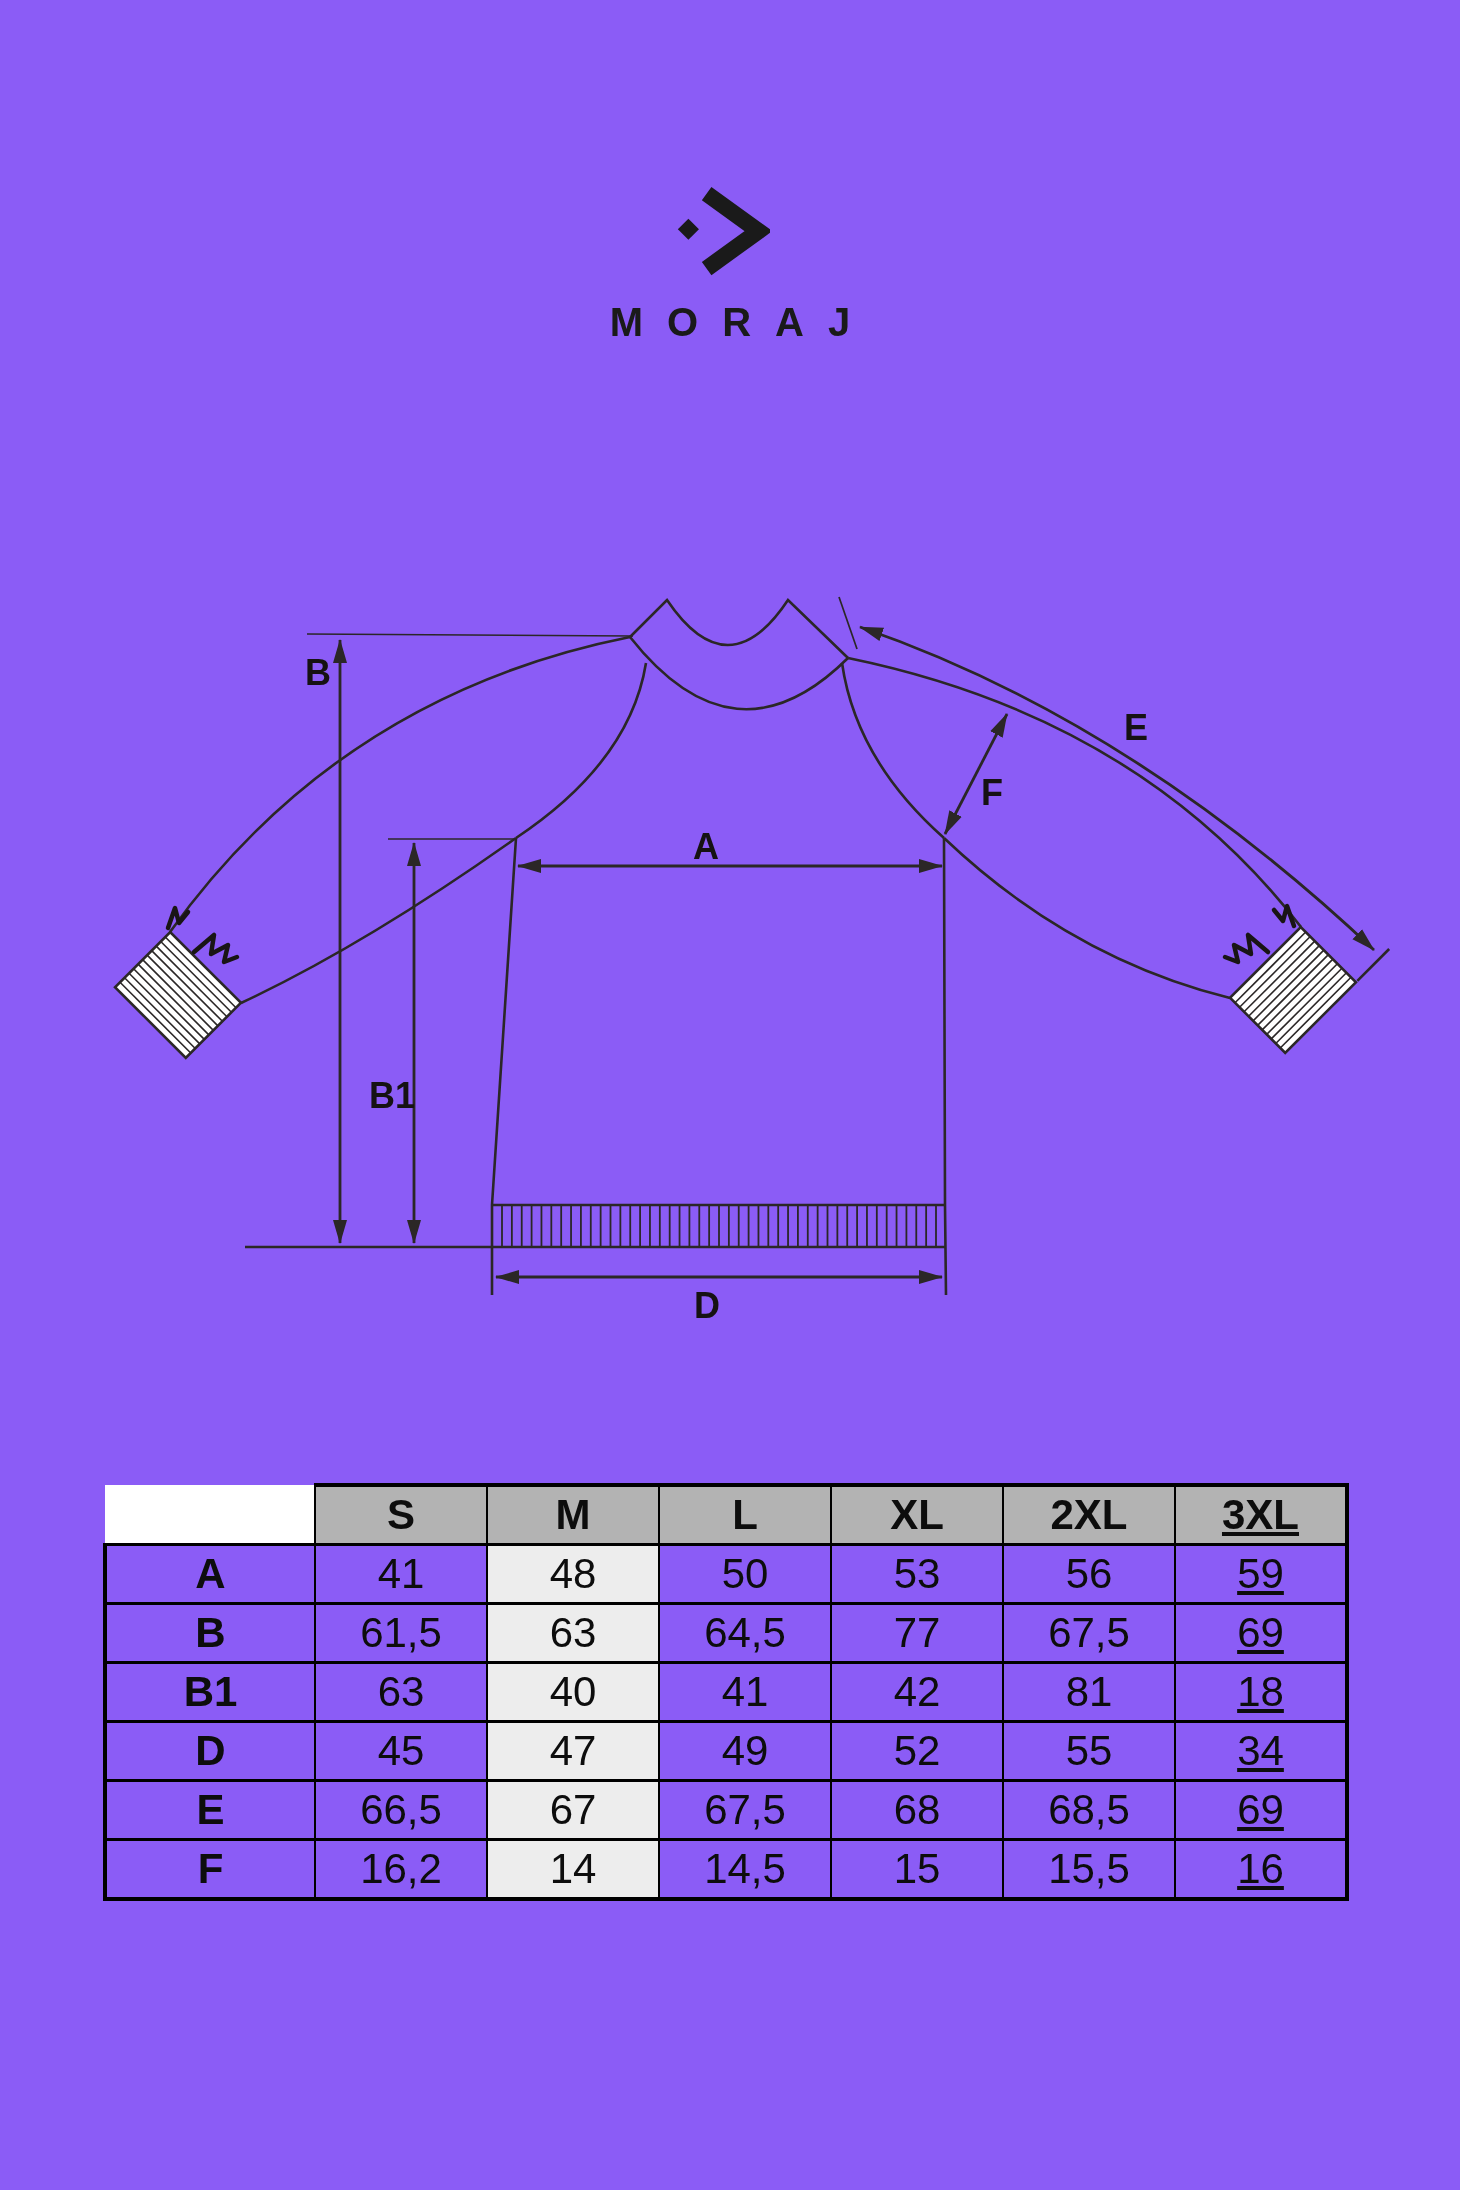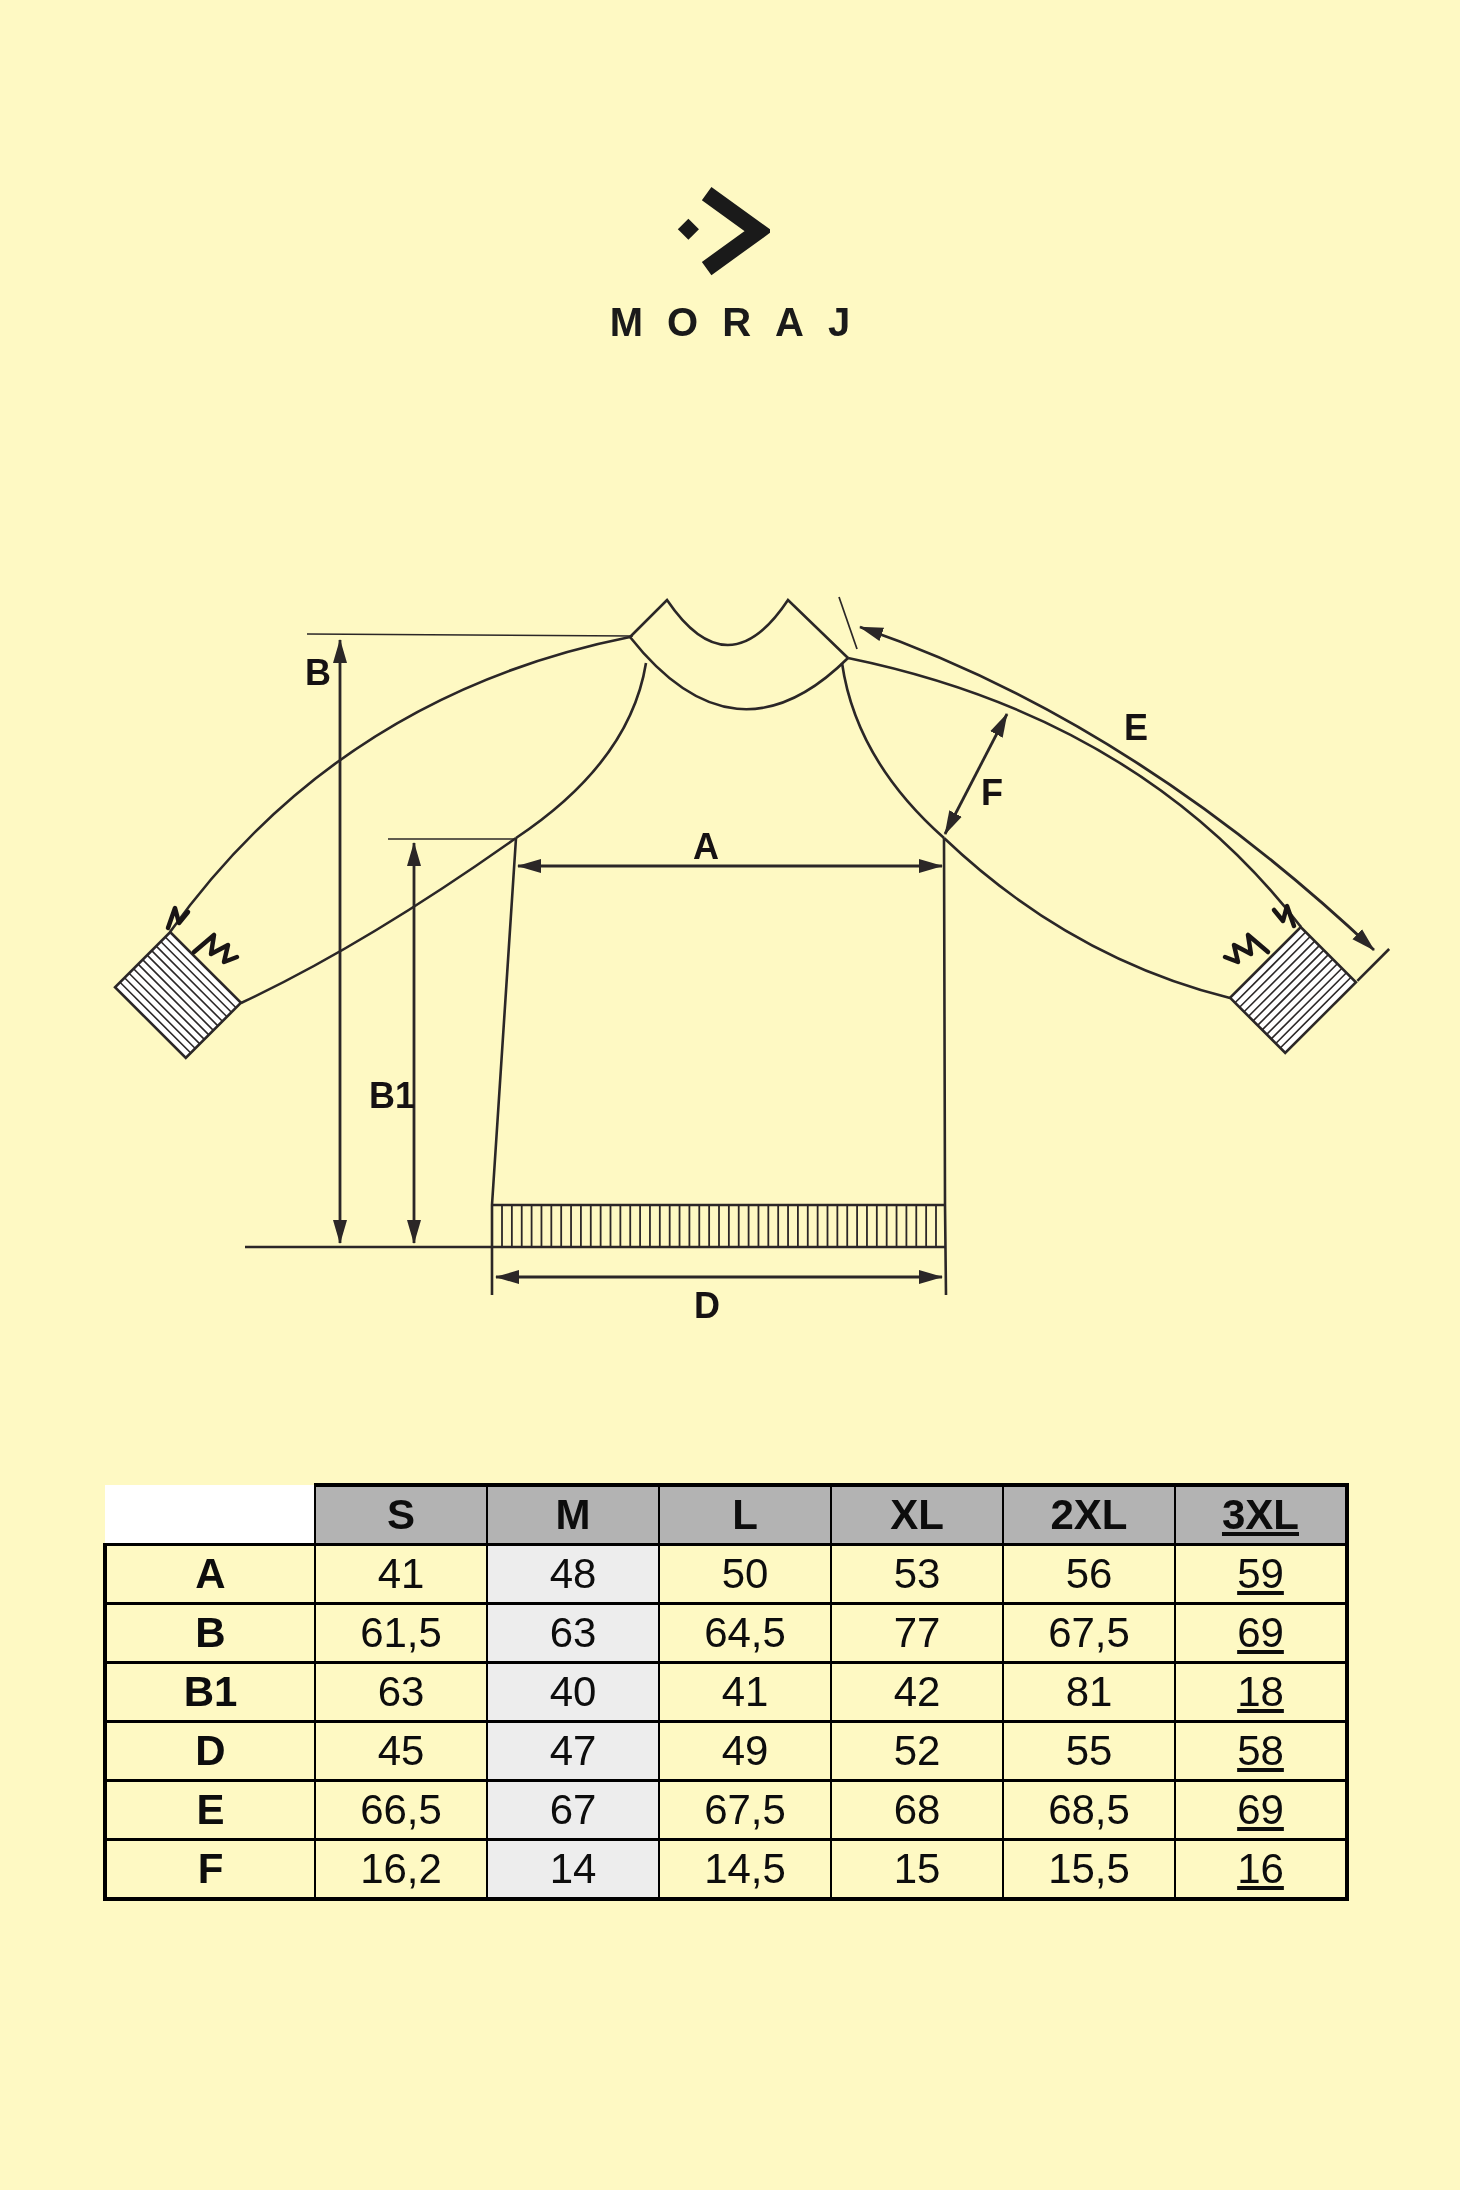--- a/index.html
+++ b/index.html
@@ -1,17 +1,17 @@
 <!DOCTYPE html>
 <html style="--header-bg: #b3b3b3; --highlight-bg: #ededed; --line: #2b2727; --ink: #1a1a1a;"><head>
 <meta charset="utf-8">
 <style>
   html,body{margin:0;padding:0;background:#ffffff;}
   .page{
-    position:relative;width:1460px;height:2190px;background:#fef9c3;
+    position:relative;width:1460px;height:2190px;background:#8b5cf6;
     font-family:"Liberation Sans",sans-serif;color:#111;overflow:hidden;
   }
   
   .brand-icon{position:absolute;top:186px;left:674px;width:96px;height:96px;}
   .brand-name{
     position:absolute;top:300px;left:0;width:100%;text-align:center;
     font-size:40px;font-weight:bold;letter-spacing:24px;text-indent:24px;
     color:#1a1a1a;
   }
   
@@ -231,21 +231,21 @@
             <td class="">81</td>
             <td class="r-edge ">18</td>
           </tr>
           <tr>
             <td class="row-label l-edge">D</td>
             <td class="">45</td>
             <td class="m-col ">47</td>
             <td class="">49</td>
             <td class="">52</td>
             <td class="">55</td>
-            <td class="r-edge ">58</td>
+            <td class="r-edge ">34</td>
           </tr>
           <tr>
             <td class="row-label l-edge">E</td>
             <td class="">66,5</td>
             <td class="m-col ">67</td>
             <td class="">67,5</td>
             <td class="">68</td>
             <td class="">68,5</td>
             <td class="r-edge ">69</td>
           </tr>

